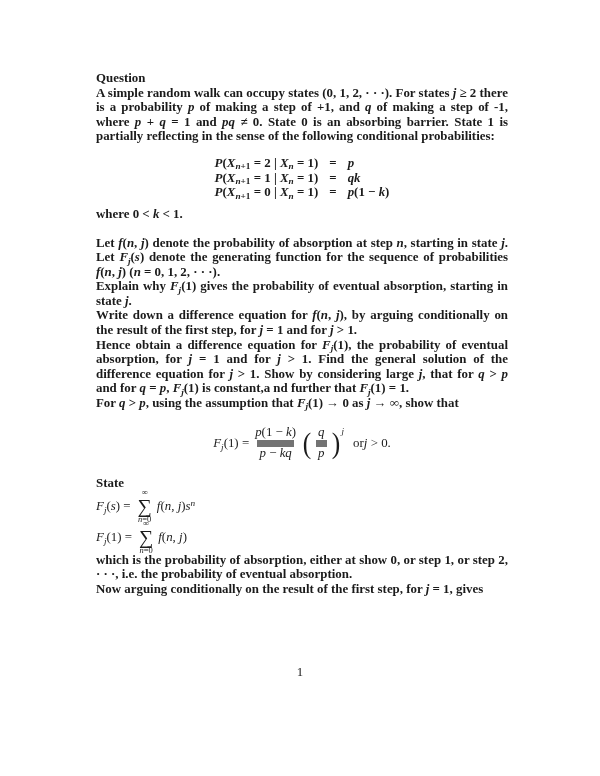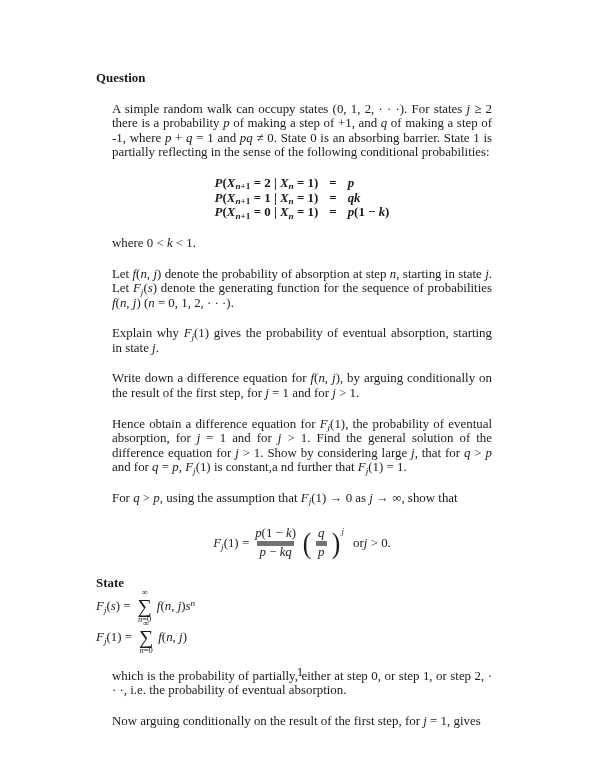--- a/index.html
+++ b/index.html
@@ -8,36 +8,36 @@
     font-family:"Liberation Serif","DejaVu Serif",serif; color:#1b1b1b;
     overflow:hidden;
   }
   .content {
     position:absolute; left:96px; top:71px; width:412px;
     font-size:12.9px; line-height:14.55px; text-align:justify;
   }
   .heading { font-weight:700; }
   .sp   { margin-top:14px; }
   .sp-sm{ margin-top:11px; }
-  p.para { margin:16px; }
+  p.para { margin:0;font-weight:bold; }
   .line { white-space:nowrap; }
   sub { font-size:0.72em; vertical-align:baseline; position:relative; top:0.28em; line-height:0; }
   sup { font-size:0.72em; vertical-align:baseline; position:relative; top:-0.45em; line-height:0; }
   
   .eqnarray { margin:12px auto 7px; border-collapse:collapse; }
   .eqnarray td { padding:0; line-height:14.8px; white-space:nowrap; text-align:left;font-weight:bold; }
   .eqnarray td.lhs { text-align:right; }
   .eqnarray td.rel { padding:0 11px; text-align:center; }
   
   .displayeq { display:flex; align-items:center; justify-content:center;
                margin:11px 0 9px; min-height:44px; text-align:left; }
   .frac { display:inline-flex; flex-direction:column; align-items:center;
           line-height:13.5px; margin:0 4px; }
   .frac .num, .frac .den { padding:0 2px; white-space:nowrap; }
-  .frac .den { border-top:5px solid #737373; }
+  .frac .den { border-top:7px solid #737373; }
   .bigparen { font-size:30px; line-height:30px; display:inline-block; transform:scaleX(0.85); }
   .parenexp { display:inline-flex; align-items:center; }
   .expj { font-size:9px; position:relative; top:-12px; left:1px; }
   .trail { margin-left:10px; white-space:nowrap; }
   
   .sumline { display:flex; align-items:center; height:31px; text-align:left; }
   .bigop { display:inline-flex; flex-direction:column; align-items:center;
            line-height:1; margin:0 5px 0 7px; }
   .bigop .lim { font-size:8.5px; line-height:9px; white-space:nowrap; }
   .bigop .op  { font-size:20px; line-height:18px; }
@@ -119,19 +119,19 @@
     <div class="sumline">
       <span><i>F</i><sub><i>j</i></sub>(1) =</span>
       <span class="bigop">
         <span class="lim">∞</span>
         <span class="op">∑</span>
         <span class="lim"><i>n</i>=0</span>
       </span>
       <span><i>f</i>(<i>n</i>, <i>j</i>)</span>
     </div>
 
-    <p class="para">which is the probability of partially, either at step 0, or step 1, or step 2, · · ·, i.e. the probability of eventual absorption.</p>
+    <p class="para">which is the probability of absorption, either at show 0, or step 1, or step 2, · · ·, i.e. the probability of eventual absorption.</p>
     <p class="para line">Now arguing conditionally on the result of the first step, for <i>j</i> = 1, gives</p>
 
   </div>
 
   <div class="pagenum">1</div>
 </div>
 
 </body></html>

